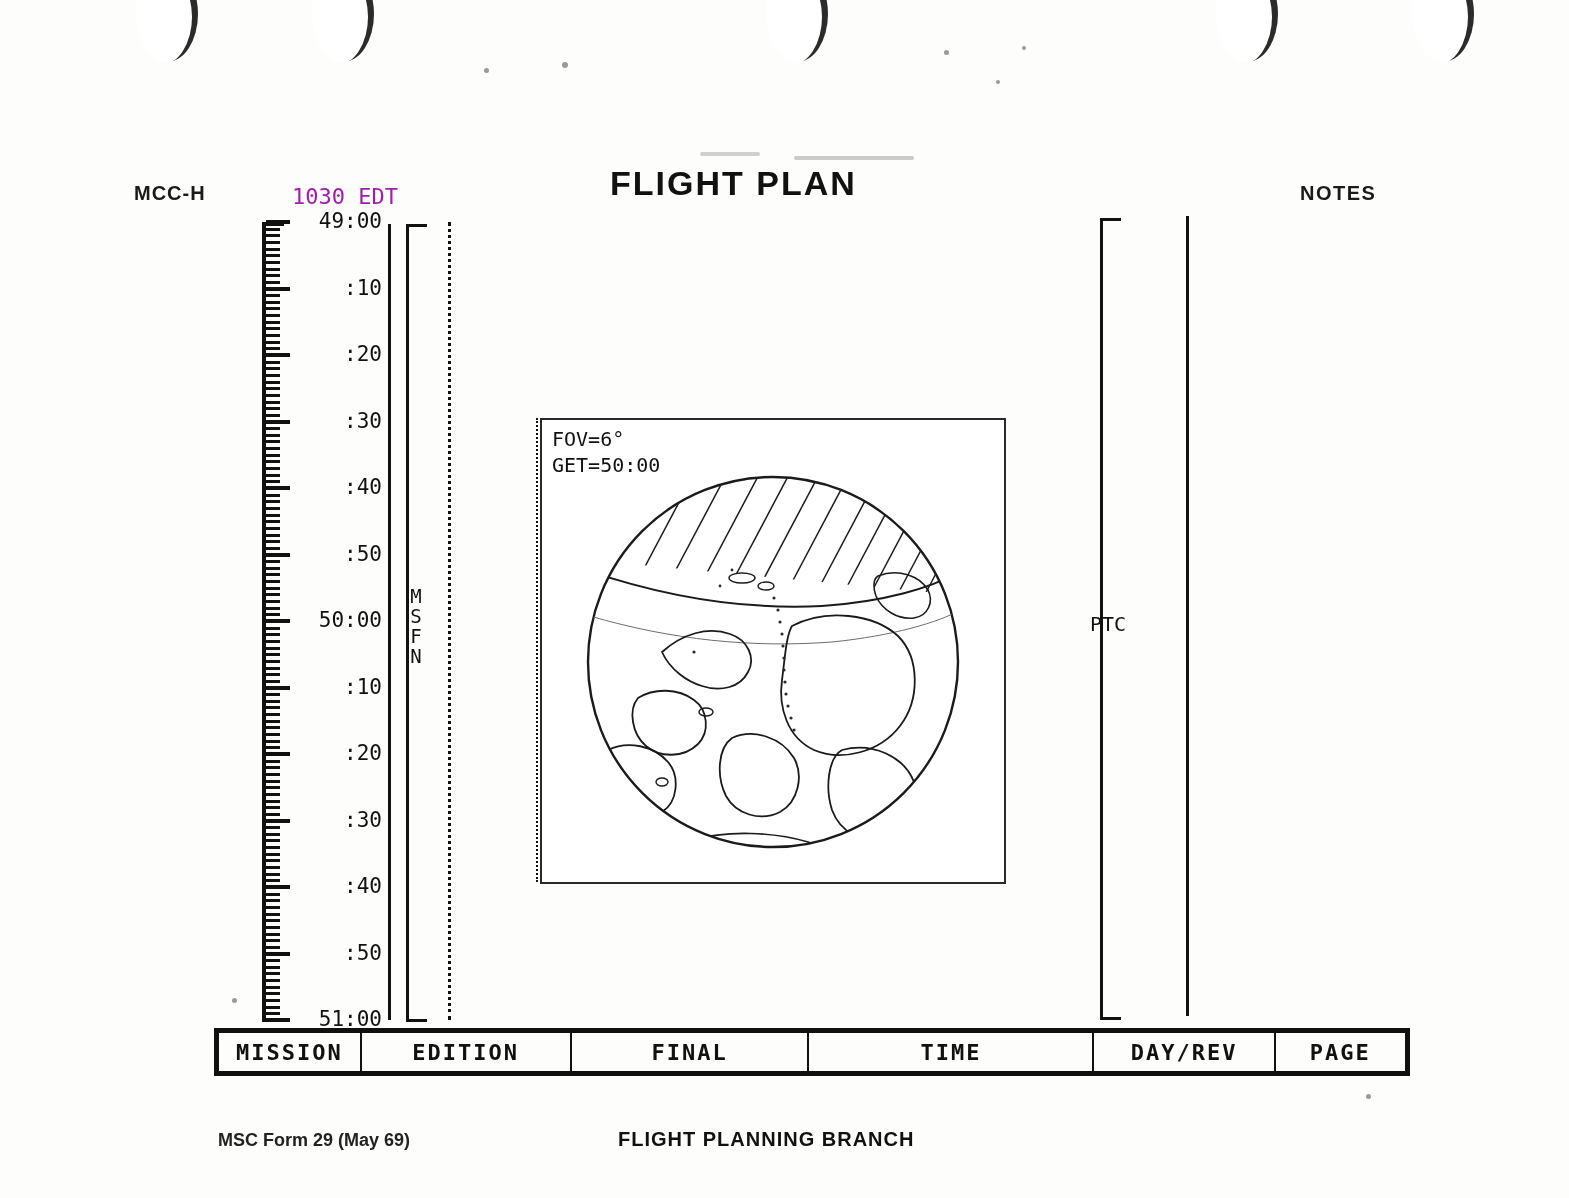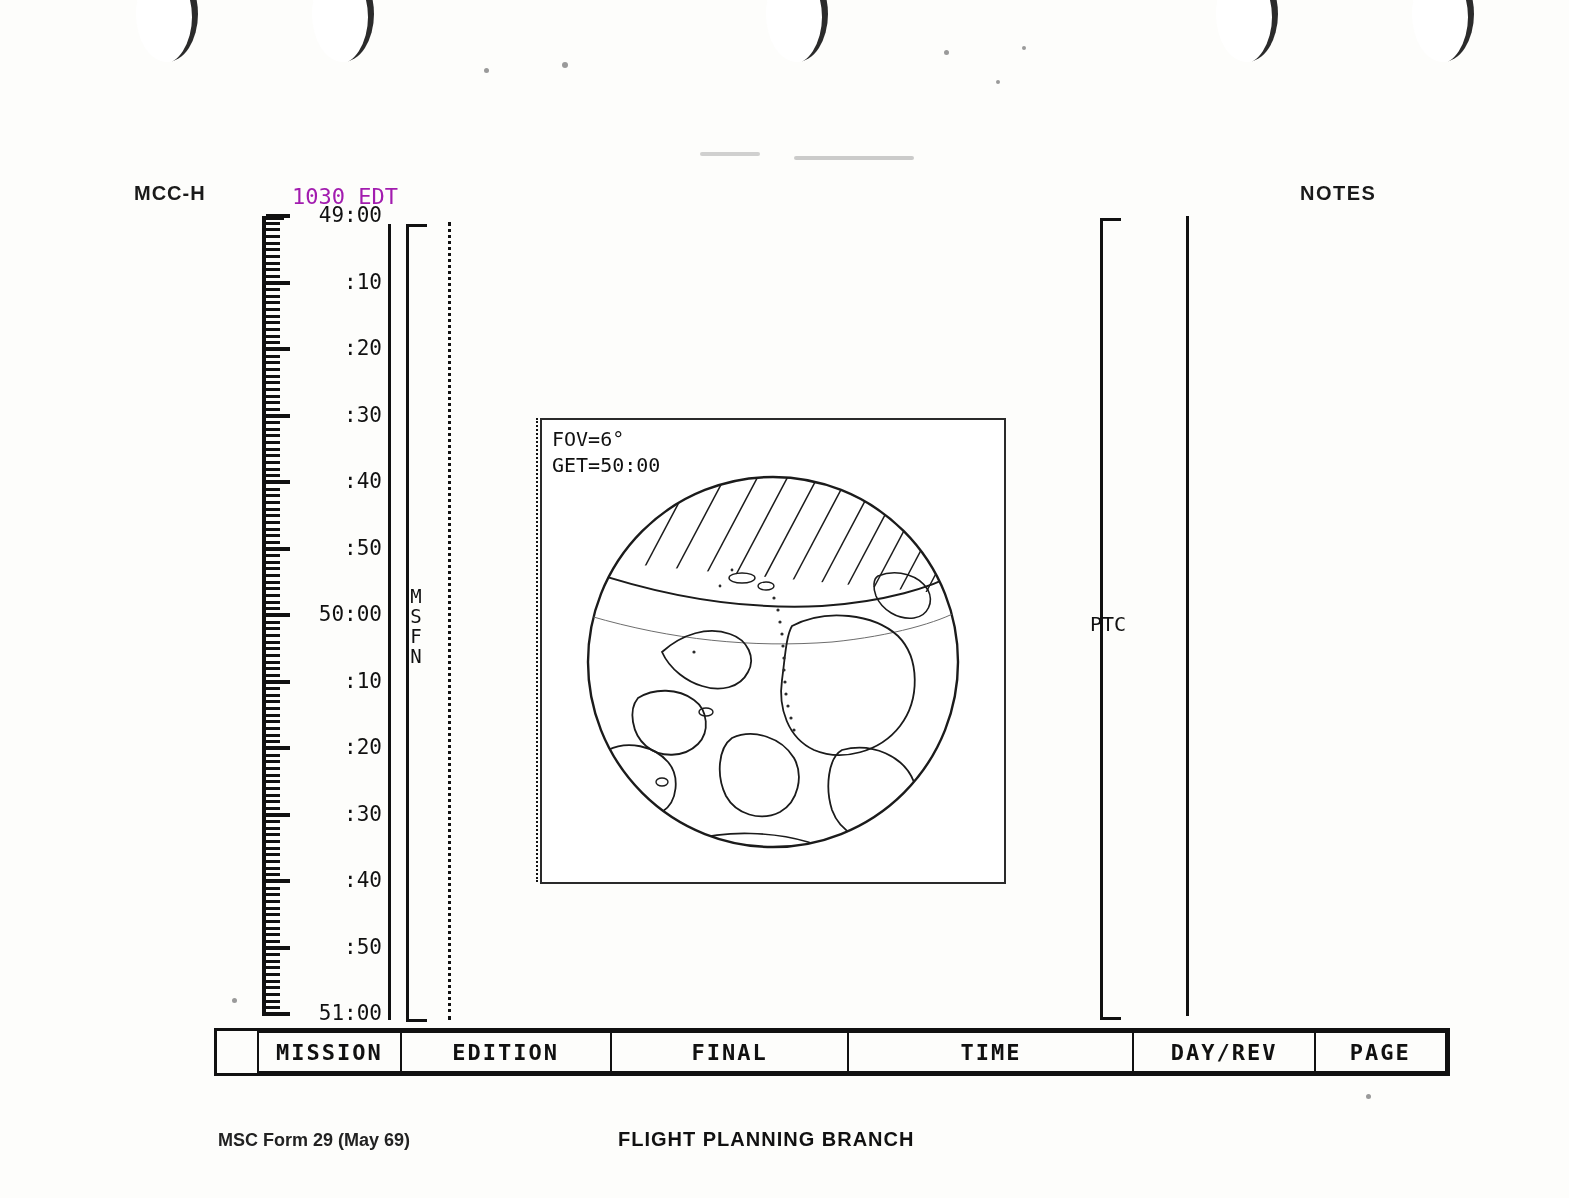--- a/index.html
+++ b/index.html
@@ -64,21 +64,21 @@
     font-size: 20px;
     font-weight: bold;
     letter-spacing: 1.5px;
     color: #1a1a1a;
   }
 
   
   #timecol {
     position: absolute;
     left: 262px;
-    top: 216px;
+    top: 222px;
     width: 130px;
     height: 800px;
   }
   .axis-line {
     position: absolute;
     left: 0;
     top: 0;
     width: 4px;
     height: 800px;
     background: #111;
@@ -180,21 +180,20 @@
   }
 
   
   #table {
     position: absolute;
     left: 214px;
     top: 1028px;
     width: 1190px;
     border: 3px solid #111;
     border-collapse: collapse;
-    padding-left: 40px;
   }
   #table table { border-collapse: collapse; width: 100%; }
   #table td {
     border: 2px solid #111;
     text-align: center;
     font-family: "DejaVu Sans Mono", monospace;
     color: #111;
   }
   #table tr.hdr td {
     font-size: 22px;
@@ -247,20 +246,21 @@
   <div class="speck" style="left:944px;top:50px;width:5px;height:5px;"></div>
   <div class="speck" style="left:1022px;top:46px;width:4px;height:4px;"></div>
   <div class="speck" style="left:996px;top:80px;width:4px;height:4px;"></div>
   <div class="speck" style="left:232px;top:998px;width:5px;height:5px;"></div>
   <div class="speck" style="left:1366px;top:1094px;width:5px;height:5px;"></div>
   <div class="speck" style="left:794px;top:156px;width:120px;height:4px;border-radius:2px;opacity:.5;"></div>
   <div class="speck" style="left:700px;top:152px;width:60px;height:4px;border-radius:2px;opacity:.45;"></div>
 
   <div class="mcc">MCC-H</div>
   <div class="edt">1030 EDT</div>
+  <div class="title">FLIGHT PLAN</div>
   <div class="notes">NOTES</div>
 
   <div id="timecol">
     <div class="axis-line"></div>
     <div class="axis-cap" style="top:0;"></div>
     <div class="axis-cap" style="top:796px;"></div>
     <div id="ticks">
         <div class="tick major" style="top: -2px;"></div>
         <div class="tick minor" style="top: 5.65px;"></div>
         <div class="tick minor" style="top: 12.3px;"></div>

